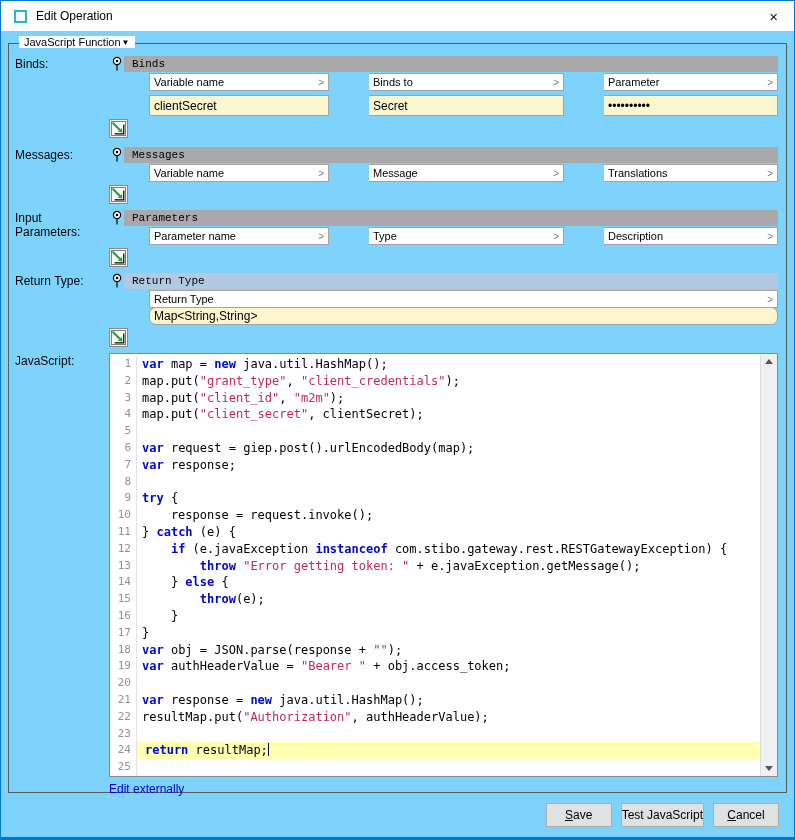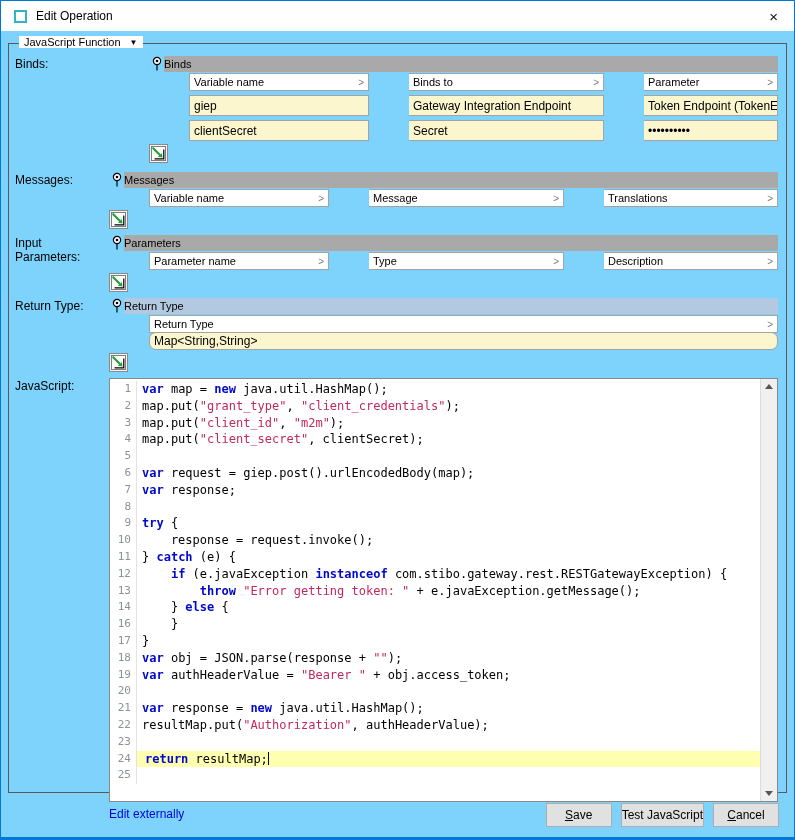--- a/index.html
+++ b/index.html
@@ -10,48 +10,48 @@
     font-family:"Liberation Sans", sans-serif; font-size:12px; color:#000;
     overflow:hidden;
   }
   
   .titlebar { height:30px; display:flex; align-items:center; padding:0 10px; background:#fff; }
   .app-icon { width:13px; height:13px; border:2px solid #2fb6c6; margin:0 9px 0 3px; flex:none; }
   .title-text { font-size:12px; color:#000; }
   .close-btn { margin-left:auto; font-size:15px; color:#111; padding:2px 6px; cursor:default; font-weight:400; }
   
   .groupbox { position:relative; margin:12px 7px 0 7px; border:1px solid #5a5a5a; padding:12px 8px 2px 6px; height:750px; }
-  .group-legend { position:absolute; top:-8px; left:10px; background:#fff; padding:0 5px; font-size:11px; display:flex; align-items:center; gap:9px; }
+  .group-legend { position:absolute; top:-8px; left:10px; background:#fff; padding:0 5px; font-size:11px; display:flex; align-items:center; gap:1px; }
   .group-legend .caret { font-size:8px; }
   
   .grouprow { display:flex; align-items:flex-start; }
   .rowlabel { width:94px; flex:none; padding-top:1px; font-size:12px; }
   .rowcontent { flex:1; min-width:0; }
   
   .secheader { display:flex; align-items:stretch; height:16px; margin-bottom:1px; }
   .pin { width:15px; flex:none; display:flex; align-items:center; justify-content:center; }
-  .bar { flex:1; background:#a9a9a9; display:flex; align-items:center; padding-left:0; font-size:11px; color:#000; }
+  .bar { flex:1; background:#a9a9a9; display:flex; align-items:center; padding-left:8px; font-size:11px; color:#000;font-family:Liberation Mono, monospace; }
   .bar.selected { background:#b3c9e2; }
   
   .tbl { width:100%; }
   .tr { display:flex; }
   .th, .td { border:1px solid #a3a3a3; font-size:11px; padding:1px 4px; overflow:hidden; white-space:nowrap;margin-left:40px; }
   .tr > .th:not(:first-child), .tr > .td:not(:first-child) { border-left:none;text-align:right; }
   .th { background:#fff; display:flex; justify-content:space-between; align-items:center; height:18px; font-size:11px; }
   .chev { color:#7a7a7a; font-size:10px; margin-left:4px; }
   .td { background:#fcf6ce; height:21px; display:flex; align-items:center; font-size:12px; }
   .datarow { margin-top:4px; }
   .c0 { width:180px; flex:none; }
   .c1 { width:195px; flex:none; }
   .c2 { flex:1; }
   .cfull { flex:1; }
   .valrow { margin-top:-1px; }
   .valrow .td { height:18px;border-radius:7px; }
   .edit-btn { margin:3px 0 0 0; width:19px; height:19px; padding:0; border:1px solid #8a8a8a; background:#f4f4f4; display:flex; align-items:center; justify-content:center; cursor:default; }
-  .sec { margin-bottom:9px;gap:40px; }
+  .sec { margin-bottom:9px; }
   .sec-tight { margin-bottom:6px; }
   
   .editor { position:relative; border:1px solid #898989; height:424px; background:#fff; overflow:hidden; padding:2px 17px 0 0; }
   .code-lines { }
   .cl { display:flex; height:16.8px; line-height:16.8px; font-family:"DejaVu Sans Mono", monospace; font-size:12px; }
   .ln { width:27px; flex:none; text-align:right; padding-right:5px; color:#8c929c; border-right:1px solid #e3e3e3; background:#fff; font-size:11px; }
   .ct { flex:1; white-space:pre; padding-left:5px; color:#000; min-width:0; }
   .k { color:#0008cc; font-weight:bold; }
   .s { color:#c22860; }
   .cl.active .ct { background:#ffffb0;padding-left:8px; }
@@ -104,25 +104,20 @@
             <div class="th c1">
                 <span>Binds to</span>
                 <span class="chev">&gt;</span>
               </div>
             <div class="th c2">
                 <span>Parameter</span>
                 <span class="chev">&gt;</span>
               </div>
           </div>
           <div class="tr datarow">
-            <div class="td c0">giep</div>
-            <div class="td c1">Gateway Integration Endpoint</div>
-            <div class="td c2">Token Endpoint (TokenEndpoint)</div>
-          </div>
-          <div class="tr datarow">
             <div class="td c0">clientSecret</div>
             <div class="td c1">Secret</div>
             <div class="td c2">••••••••••</div>
           </div>
         </div>
         <button class="edit-btn">
           <svg width="15" height="15" viewBox="0 0 17 17">
               <rect x="0.5" y="0.5" width="16" height="16" fill="#ffffff" stroke="#6f6f6f"></rect>
               <path d="M4 14.5 H14.5 V4" fill="none" stroke="#000" stroke-width="1.4"></path>
               <path d="M2.5 2.5 L9.6 9.6" stroke="#21a038" stroke-width="2.4" stroke-linecap="round"></path>
@@ -302,20 +297,24 @@
               </div>
               <div class="cl">
                 <span class="ln">13</span>
                 <span class="ct"><span class="t">        </span><span class="k">throw</span><span class="t"> </span><span class="s">"Error getting token: "</span><span class="t"> + e.javaException.getMessage();</span></span>
               </div>
               <div class="cl">
                 <span class="ln">14</span>
                 <span class="ct"><span class="t">    } </span><span class="k">else</span><span class="t"> {</span></span>
               </div>
               <div class="cl">
+                <span class="ln">15</span>
+                <span class="ct"><span class="t">        </span><span class="k">throw</span><span class="t">(e);</span></span>
+              </div>
+              <div class="cl">
                 <span class="ln">16</span>
                 <span class="ct"><span class="t">    }</span></span>
               </div>
               <div class="cl">
                 <span class="ln">17</span>
                 <span class="ct"><span class="t">}</span></span>
               </div>
               <div class="cl">
                 <span class="ln">18</span>
                 <span class="ct"><span class="k">var</span><span class="t"> obj = JSON.parse(response + </span><span class="s">""</span><span class="t">);</span></span>

